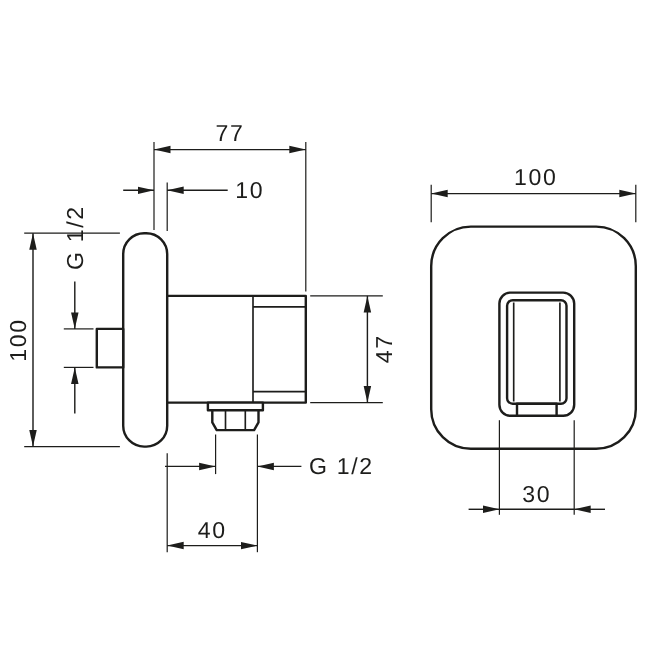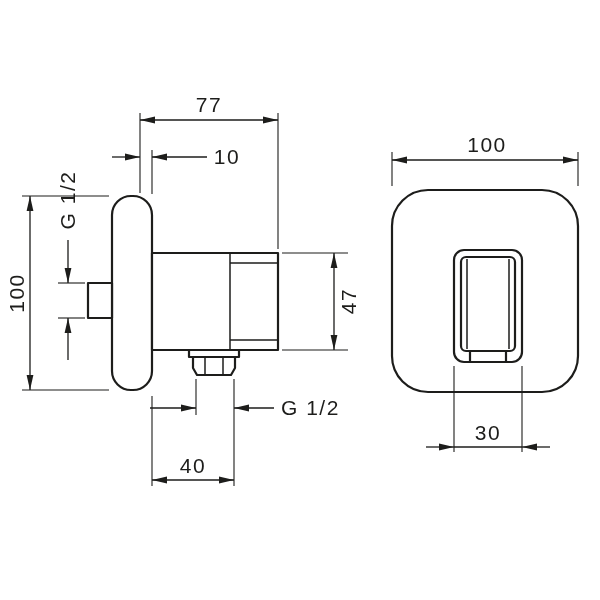--- a/index.html
+++ b/index.html
@@ -8,20 +8,21 @@
     background: #ffffff;
     width: 600px;
     height: 600px;
     overflow: hidden;
   }
   .stage {
     width: 600px;
     height: 516px;
     position: relative;
     background: #ffffff;
+    margin-top: 16px;
   }
   svg { display: block; }
   .obj  { fill: #ffffff; stroke: #1d1d1b; stroke-width: 2.2; stroke-linejoin: round; }
   .obj-thin { fill: none; stroke: #1d1d1b; stroke-width: 1.5; }
   .dim  { fill: none; stroke: #1d1d1b; stroke-width: 1.3; }
   .ext  { fill: none; stroke: #1d1d1b; stroke-width: 1.1; }
   .arrow { fill: #1d1d1b; stroke: none; }
   text.dimtext {
     font-family: "Liberation Sans", "DejaVu Sans", sans-serif;
     font-size: 21px;

